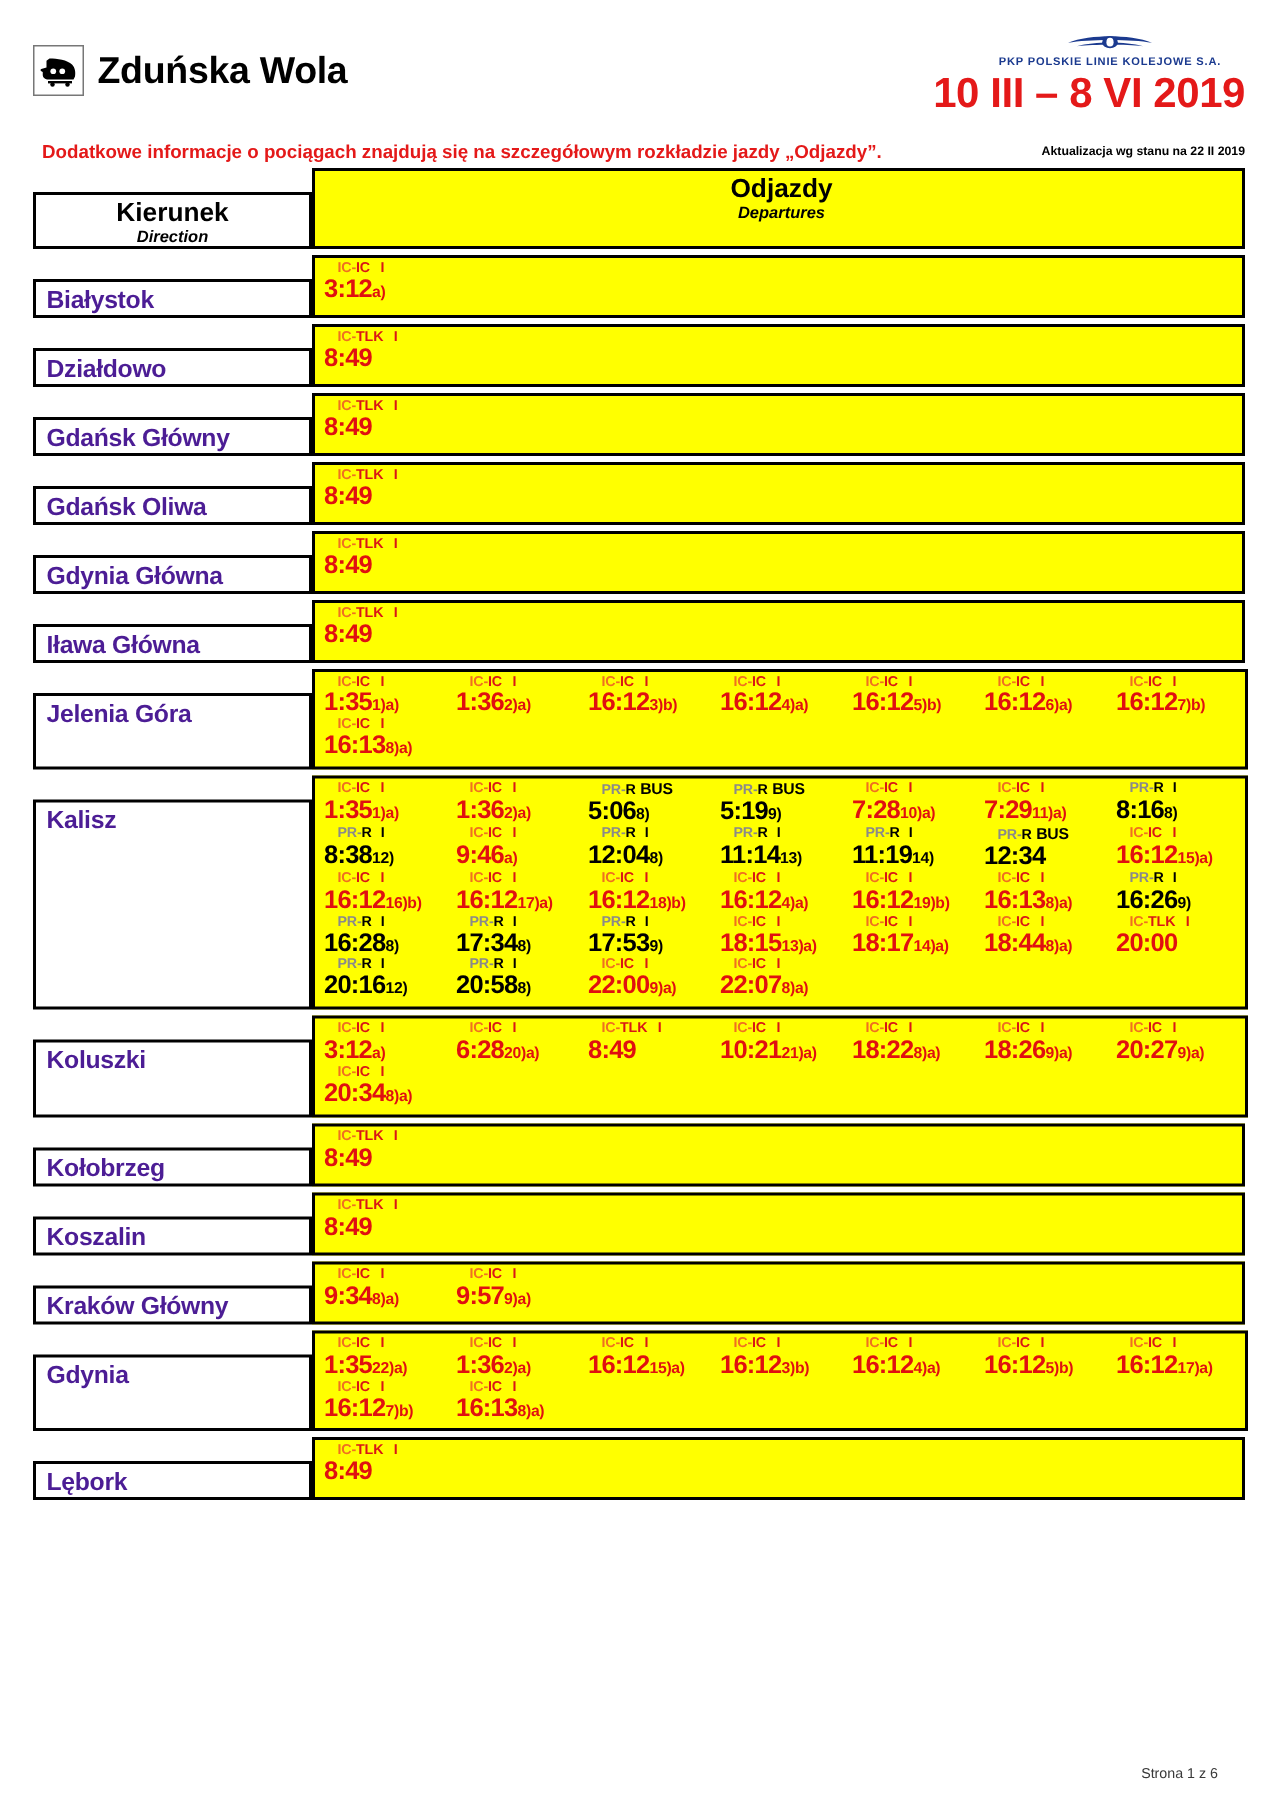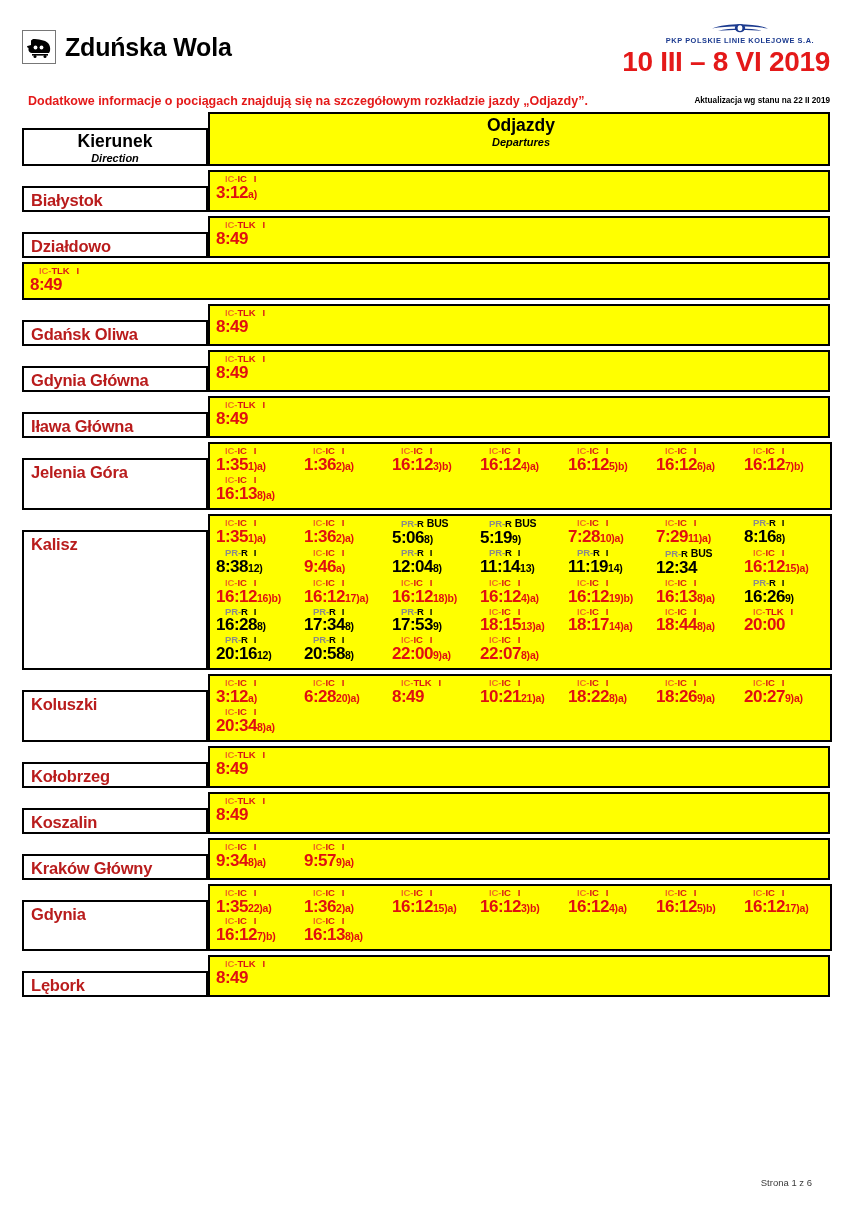--- a/index.html
+++ b/index.html
@@ -70,21 +70,21 @@
   .hdr .cell-dir, .hdr .cell-dep{padding-top:2px;}
   .hdr-main{
     font-size:17.5px;font-weight:bold;color:#000;text-align:center;line-height:1.12;
   }
   .hdr-sub{
     font-size:11px;font-weight:bold;font-style:italic;color:#000;text-align:center;line-height:1.1;
   }
   .hdr .cell-dir{padding-left:0;}
 
   .dirname{
-    font-size:16.5px;font-weight:bold;color:#b91c1c;line-height:1.15;
+    font-size:16.5px;font-weight:bold;color:#4c1d95;line-height:1.15;
     white-space:nowrap;letter-spacing:-0.2px;
   }
 
   
   .deprow{display:flex;}
   .dep{
     width:88px;min-width:88px;box-sizing:border-box;
     padding-left:2px;
     line-height:1;
     margin-bottom:1px;
@@ -185,20 +185,23 @@
         <div class="cell-dep">
           <div class="deprow">
             <div class="dep">
               <div class="dep-top"><span class="cat-a">IC-</span><span class="cat-b">TLK</span><span class="bar">I</span></div>
               <div class="dep-time t-red"><span>8:49</span></div>
             </div>
           </div>
         </div>
       </div>
       <div class="trow">
+        <div class="cell-dir">
+          <div class="dirname">Gdańsk Główny</div>
+        </div>
         <div class="cell-dep">
           <div class="deprow">
             <div class="dep">
               <div class="dep-top"><span class="cat-a">IC-</span><span class="cat-b">TLK</span><span class="bar">I</span></div>
               <div class="dep-time t-red"><span>8:49</span></div>
             </div>
           </div>
         </div>
       </div>
       <div class="trow">

